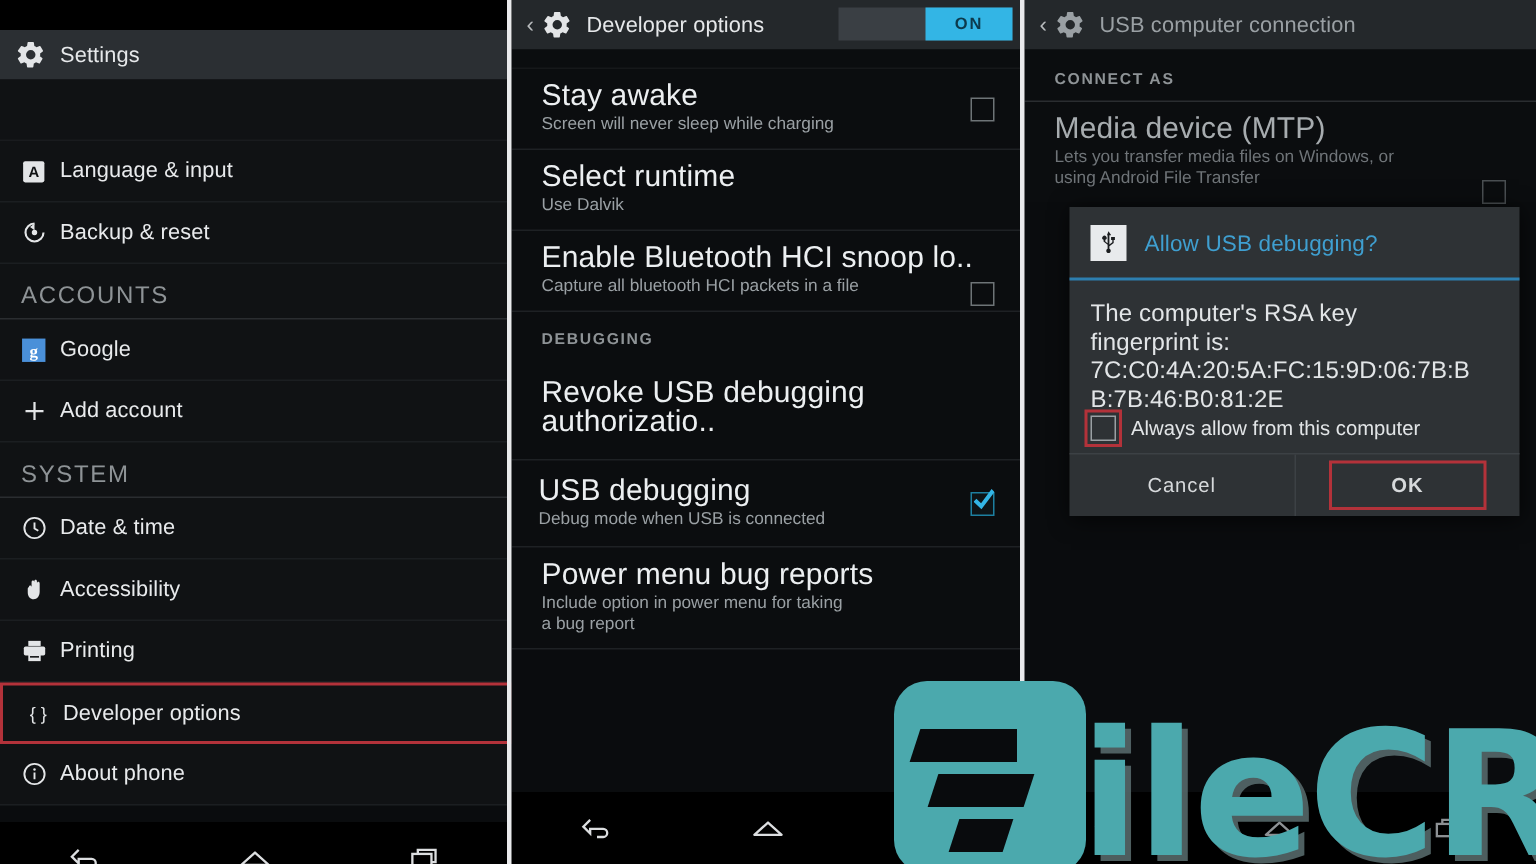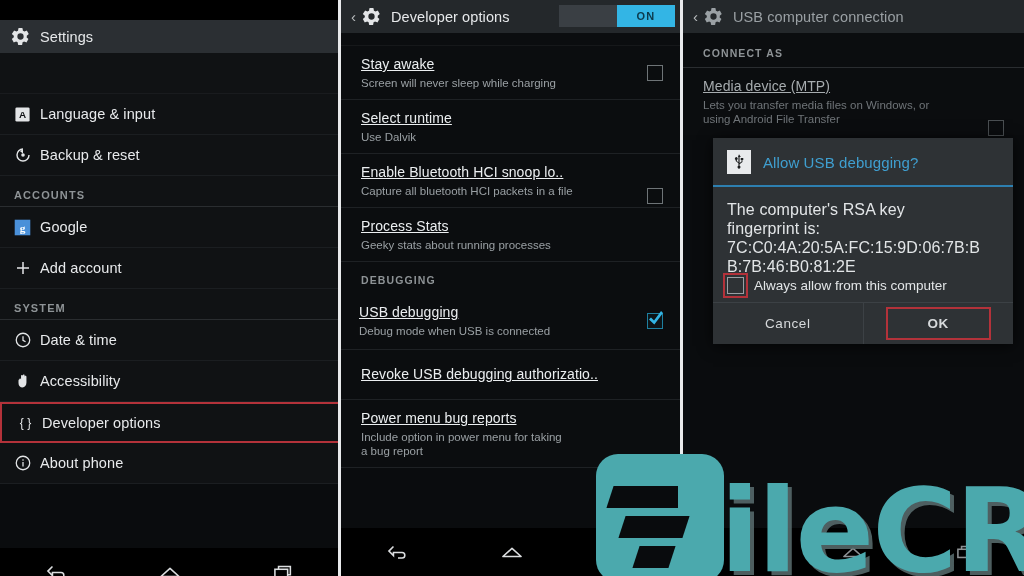--- a/index.html
+++ b/index.html
@@ -26,36 +26,36 @@
   .panel.right .ab-title{color:#9aa0a4;}
   .ab-toggle{position:absolute;right:8px;top:5px;width:116px;height:22px;
              background:#3a3f44;display:flex;}
   .ab-toggle .tg-off{flex:1;}
   .ab-toggle .tg-on{width:58px;background:#33b5e5;color:#0c3a4c;font-size:11px;font-weight:bold;
                     letter-spacing:1.2px;display:flex;align-items:center;justify-content:center;}
 
   
   .list{position:relative;background:#0b0d0f;}
   .panel.left .list{background:#101214;}
-  .sec-head{font-size:11px;font-weight:bold;letter-spacing:1.1px;color:#8e9396;
+  .sec-head{font-size:16px;font-weight:normal;letter-spacing:1.1px;color:#8e9396;
             padding:13px 0 5px 14px;border-bottom:1px solid #2a2d30;margin:0 0 0 0;}
   .row{display:flex;align-items:center;border-bottom:1px solid #1b1e21;position:relative;
        box-sizing:border-box;}
   .panel.left .row{padding:10px 12px 10px 14px;min-height:41px;}
   .row .ic{width:26px;flex:0 0 26px;display:flex;align-items:center;justify-content:flex-start;
            color:#e3e5e7;}
   .row .lbl{font-size:14.5px;color:#e8eaec;letter-spacing:.1px;}
   .row.partial{height:13px;padding:0;opacity:.35;border-bottom:1px solid #2a2d30;}
 
   .row.hl{border:2px solid #b3323a;border-left:2px solid #b3323a;border-right:2px solid #b3323a;}
 
   
   .prow{padding:9px 16px 9px 20px;border-bottom:1px solid #1e2124;position:relative;
         box-sizing:border-box;}
-  .prow .t{font-size:14px;color:#eceff1;letter-spacing:.1px;line-height:19px;text-decoration:underline;}
+  .prow .t{font-size:20px;color:#eceff1;letter-spacing:.1px;line-height:19px;}
   .prow .s{font-size:11.5px;color:#9aa0a4;line-height:14px;margin-top:2px;max-width:250px;}
   .cbox{position:absolute;right:20px;top:50%;transform:translateY(-50%);
         width:16px;height:16px;border:1.5px solid #6e7477;box-sizing:border-box;}
   .cbox.checked{border:1.5px solid #1d7fa0;background:#0d1417;}
   .cbox.checked:after{content:"";position:absolute;left:1px;top:-3px;width:14px;height:14px;
         background:#33b5e5;
         clip-path:polygon(14% 50%,0 64%,38% 100%,100% 18%,86% 4%,36% 72%);}
   .sec-head2{font-size:10.5px;font-weight:bold;letter-spacing:1.1px;color:#8e9396;
              padding:12px 0 6px 20px;}
 
@@ -175,20 +175,31 @@
 
       <div class="row">
         <span class="ic">
           <svg width="18" height="18" viewBox="0 0 24 24">
             <path fill="#e3e5e7" d="M7 10c0-1 .5-1.5 1.2-1.5S9.4 9 9.4 10V5.6c0-1 .5-1.6 1.2-1.6s1.2.6 1.2 1.6V10V5c0-1 .5-1.6 1.2-1.6S14.2 4 14.2 5v5V6.6c0-1 .5-1.6 1.2-1.6s1.2.6 1.2 1.6V14c0 4-2.3 6.6-5.3 6.6S6 18.4 6 14.6v-3.2c0-1 .4-1.5 1-1.5z"></path>
           </svg>
         </span>
         <span class="lbl">Accessibility</span>
       </div>
 
+      <div class="row">
+        <span class="ic">
+          <svg width="18" height="18" viewBox="0 0 24 24">
+            <rect x="6.5" y="3" width="11" height="4.5" fill="#e3e5e7"></rect>
+            <rect x="2.5" y="8" width="19" height="8" rx="1.6" fill="#e3e5e7"></rect>
+            <rect x="6.5" y="15" width="11" height="6" fill="#e3e5e7"></rect>
+            <rect x="8" y="16.5" width="8" height="1.4" fill="#101214"></rect>
+          </svg>
+        </span>
+        <span class="lbl">Printing</span>
+      </div>
 
       <div class="row hl">
         <span class="ic">
           <svg width="19" height="17" viewBox="0 0 24 24">
             <text x="12" y="18" font-size="17" fill="#e3e5e7" text-anchor="middle" font-family="Liberation Sans">{ }</text>
           </svg>
         </span>
         <span class="lbl">Developer options</span>
       </div>
 
@@ -253,35 +264,31 @@
         <div class="t">Select runtime</div>
         <div class="s">Use Dalvik</div>
       </div>
 
       <div class="prow">
         <div class="t">Enable Bluetooth HCI snoop lo..</div>
         <div class="s">Capture all bluetooth HCI packets in a file</div>
         <span class="cbox" style="top:34px;transform:none;"></span>
       </div>
 
-      <div class="prow">
-        <div class="t">Process Stats</div>
-        <div class="s">Geeky stats about running processes</div>
-      </div>
 
       <div class="sec-head2">DEBUGGING</div>
+
+      <div class="prow" style="padding-top:15px;padding-bottom:15px;">
+        <div class="t">Revoke USB debugging authorizatio..</div>
+      </div>
 
       <div class="prow hl" style="padding:11px 16px 11px 18px;">
         <div class="t">USB debugging</div>
         <div class="s">Debug mode when USB is connected</div>
         <span class="cbox checked"></span>
-      </div>
-
-      <div class="prow" style="padding-top:15px;padding-bottom:15px;">
-        <div class="t">Revoke USB debugging authorizatio..</div>
       </div>
 
       <div class="prow">
         <div class="t">Power menu bug reports</div>
         <div class="s" style="max-width:210px;">Include option in power menu for taking a bug report</div>
       </div>
     </div>
 
     <div class="navbar">
       <span class="nb">

